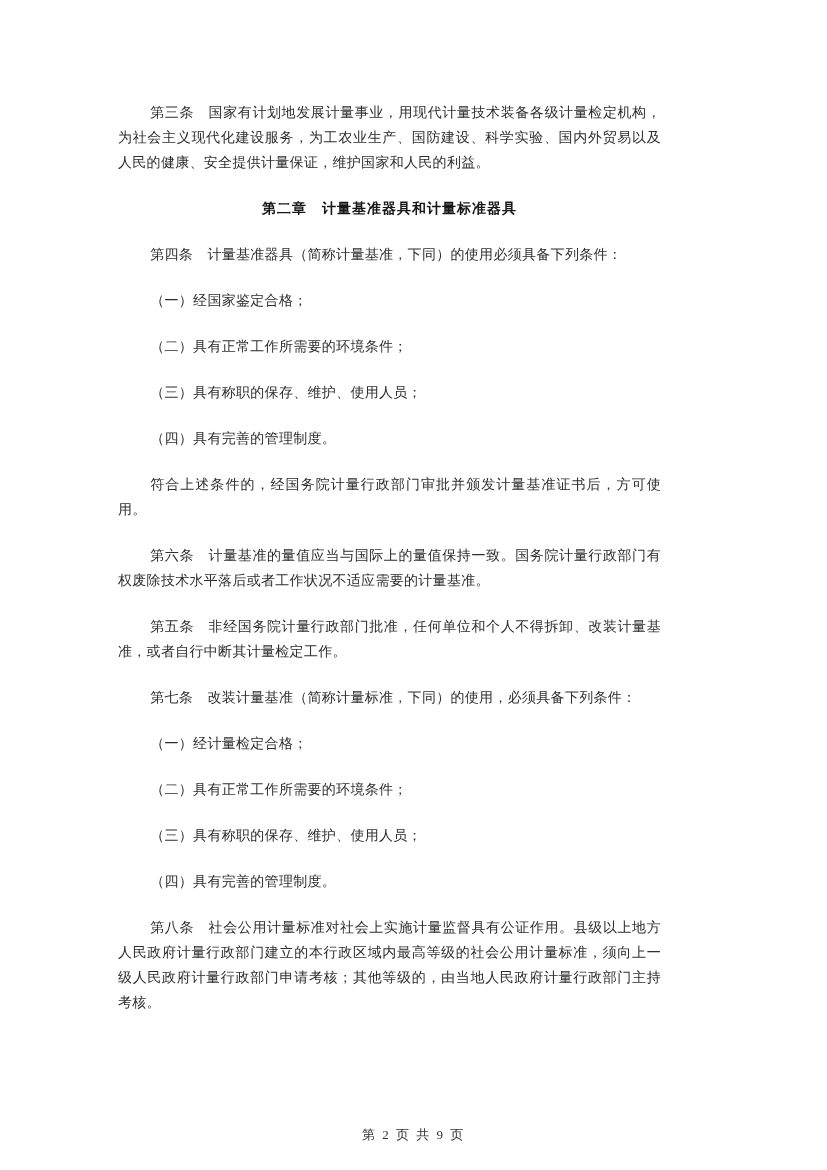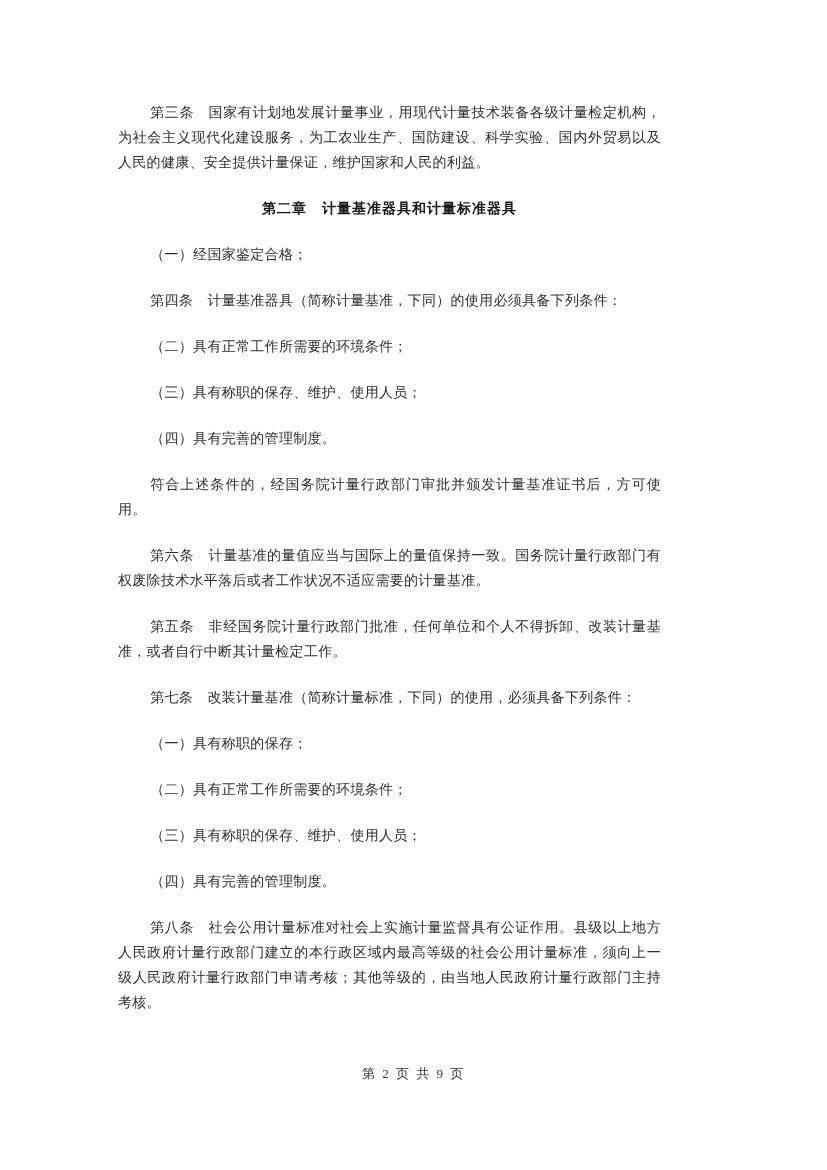--- a/index.html
+++ b/index.html
@@ -38,45 +38,45 @@
     font-family: "Liberation Sans", sans-serif;
     text-align: center;
     text-indent: 0;
     letter-spacing: 1px;
     color: #171717;
   }
   .footer {
     position: absolute;
     left: 0;
     right: 0;
-    top: 1066px;
+    top: 1127px;
     text-align: center;
     font-size: 13px;
     line-height: 16px;
     letter-spacing: 2px;
     color: #333333;
     font-family: "Liberation Serif", serif;
   }
 </style>
 </head>
 <body>
 
 <div class="page">
   <div class="content">
     <p class="body">第三条　国家有计划地发展计量事业，用现代计量技术装备各级计量检定机构，为社会主义现代化建设服务，为工农业生产、国防建设、科学实验、国内外贸易以及人民的健康、安全提供计量保证，维护国家和人民的利益。</p>
     <h2 class="chapter">第二章　计量基准器具和计量标准器具</h2>
+    <p class="body">第四条　计量基准器具（简称计量基准，下同）的使用必须具备下列条件：</p>
     <p class="body">（一）经国家鉴定合格；</p>
-    <p class="body">第四条　计量基准器具（简称计量基准，下同）的使用必须具备下列条件：</p>
     <p class="body">（二）具有正常工作所需要的环境条件；</p>
     <p class="body">（三）具有称职的保存、维护、使用人员；</p>
     <p class="body">（四）具有完善的管理制度。</p>
     <p class="body">符合上述条件的，经国务院计量行政部门审批并颁发计量基准证书后，方可使用。</p>
     <p class="body">第六条　计量基准的量值应当与国际上的量值保持一致。国务院计量行政部门有权废除技术水平落后或者工作状况不适应需要的计量基准。</p>
     <p class="body">第五条　非经国务院计量行政部门批准，任何单位和个人不得拆卸、改装计量基准，或者自行中断其计量检定工作。</p>
     <p class="body">第七条　改装计量基准（简称计量标准，下同）的使用，必须具备下列条件：</p>
-    <p class="body">（一）具有称职的保存；</p>
+    <p class="body">（一）经计量检定合格；</p>
     <p class="body">（二）具有正常工作所需要的环境条件；</p>
     <p class="body">（三）具有称职的保存、维护、使用人员；</p>
     <p class="body">（四）具有完善的管理制度。</p>
     <p class="body">第八条　社会公用计量标准对社会上实施计量监督具有公证作用。县级以上地方人民政府计量行政部门建立的本行政区域内最高等级的社会公用计量标准，须向上一级人民政府计量行政部门申请考核；其他等级的，由当地人民政府计量行政部门主持考核。</p>
   </div>
   <div class="footer">第 2 页 共 9 页</div>
 </div>
 
 </body></html>

